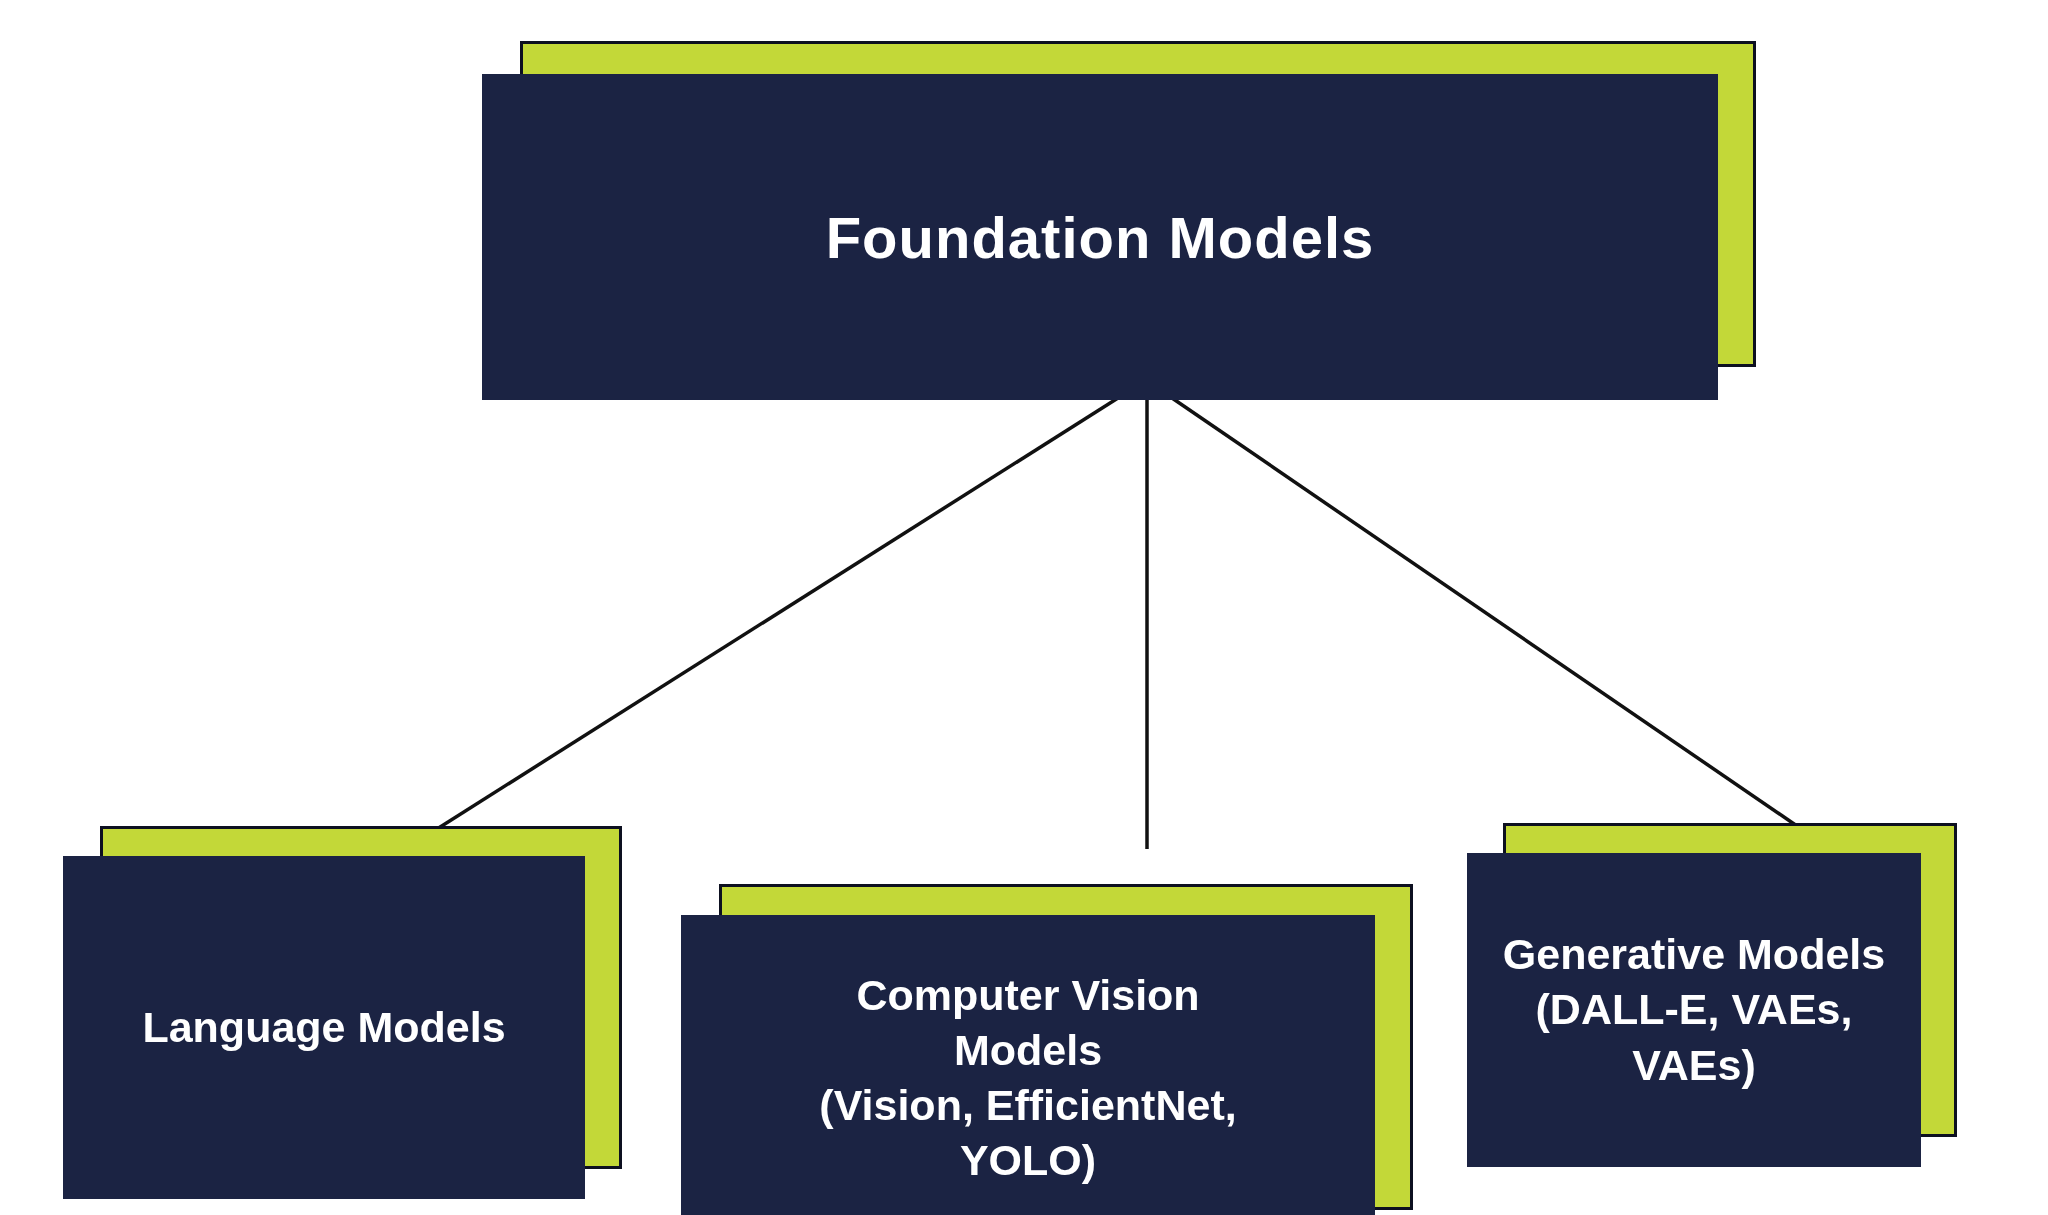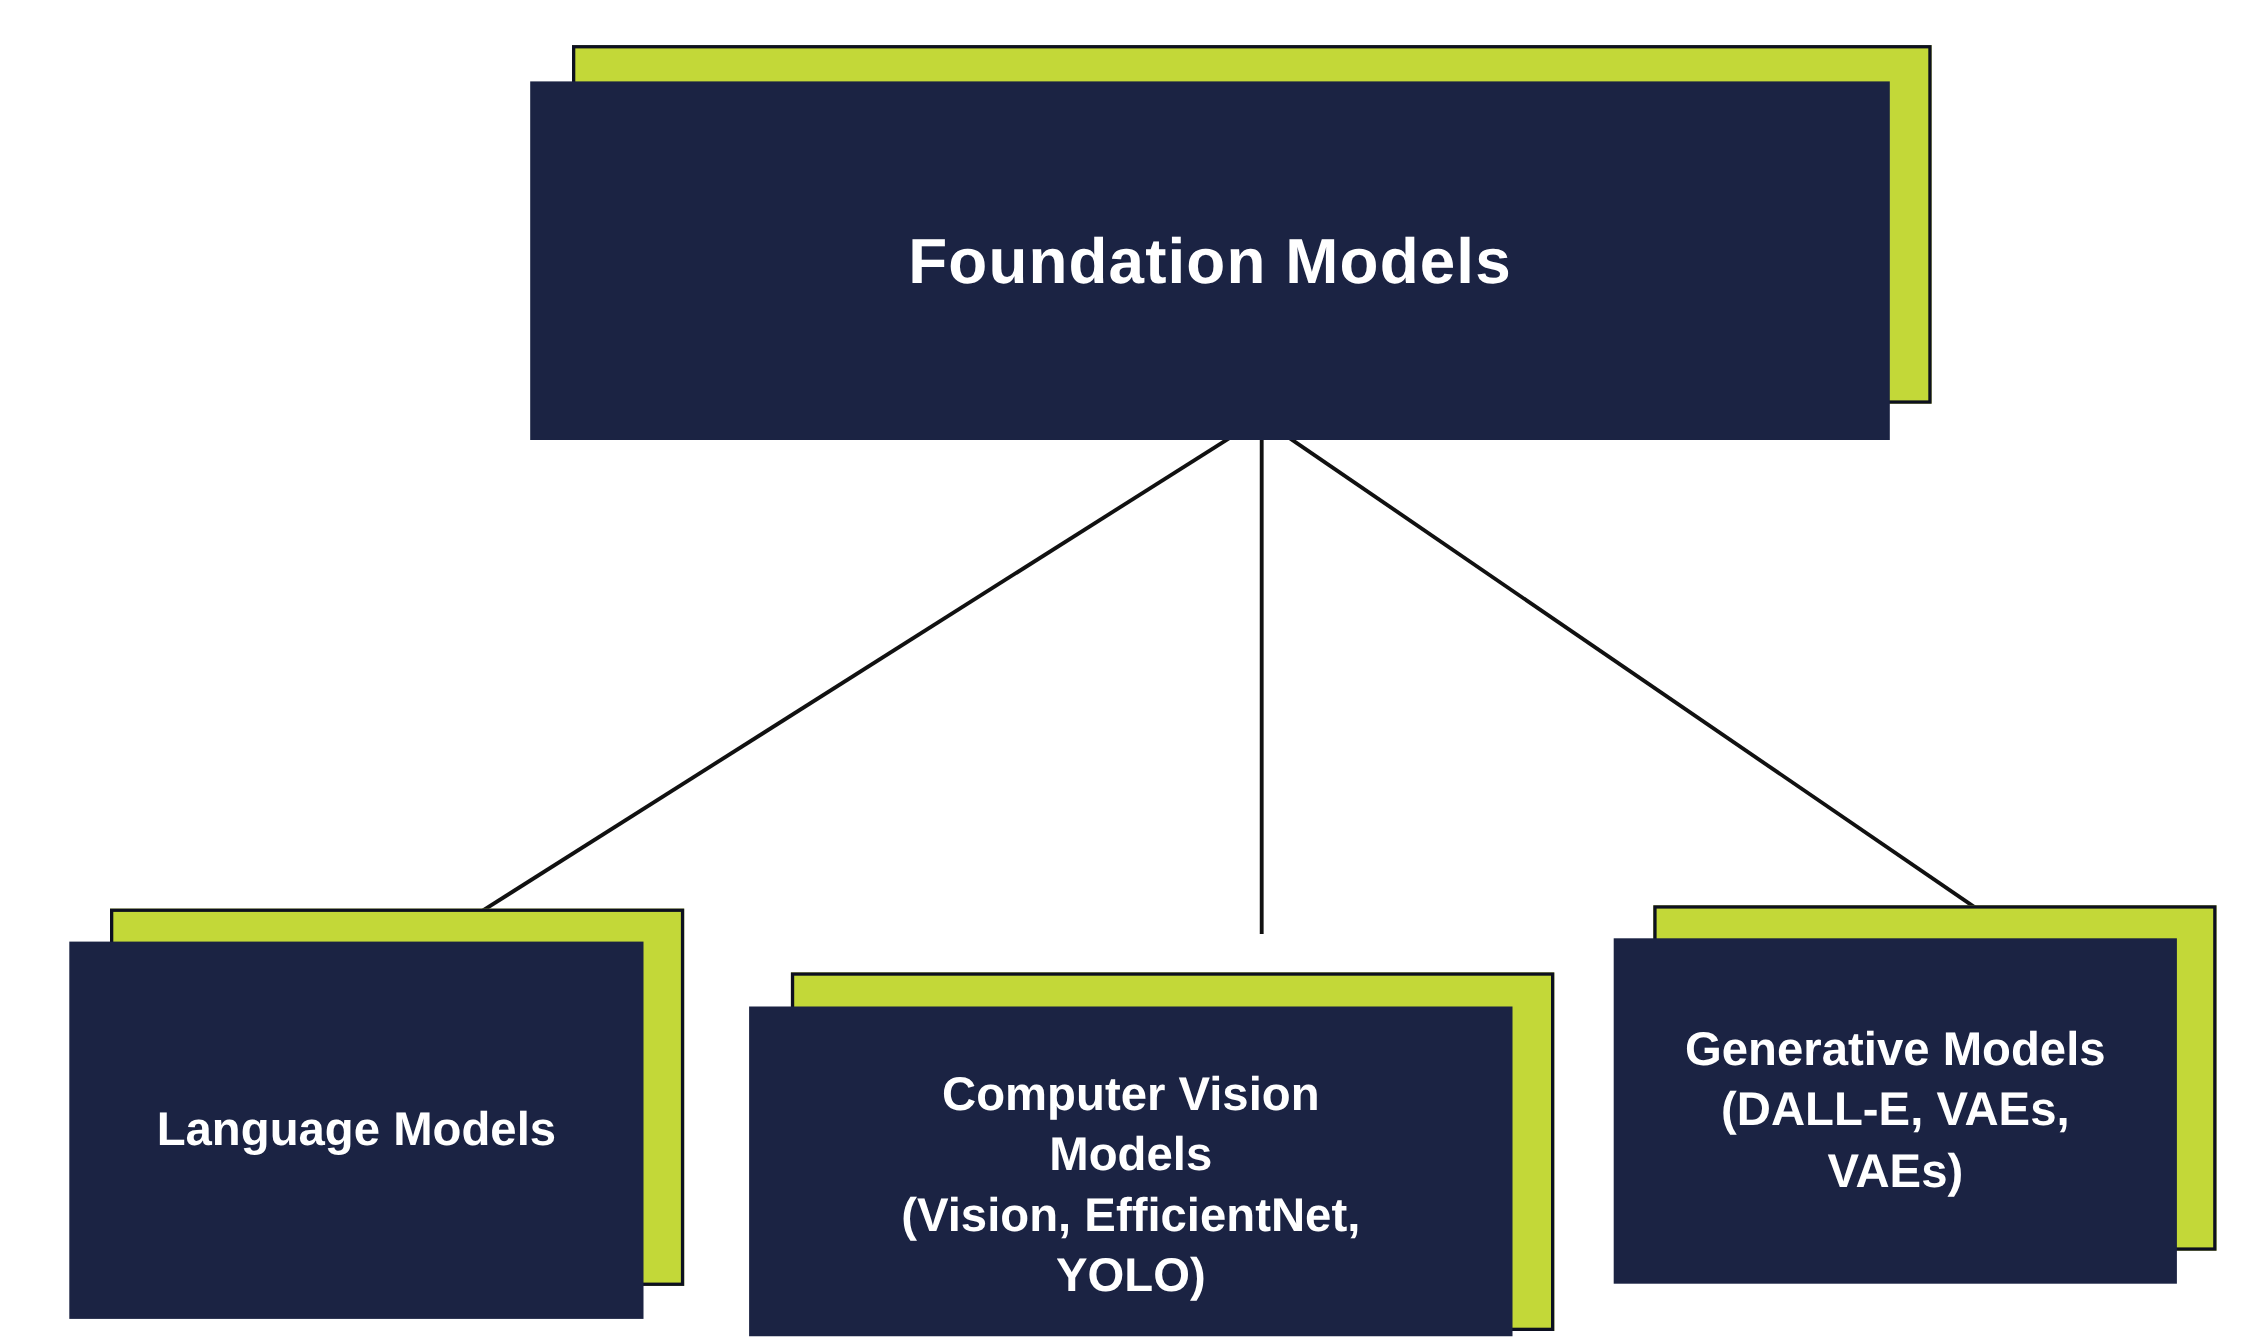--- a/index.html
+++ b/index.html
@@ -61,21 +61,21 @@
   .node.child .face .t {
     font-size: 43px;
     font-weight: 700;
     line-height: 1.28;
     white-space: nowrap;
   }
   .node.child-left   { left: 63px;   top: 856px; width: 522px; height: 343px; }
   .node.child-left   .accent { transform: translate(37px, -30px); }
   .node.child-mid    { left: 681px;  top: 915px; width: 694px; height: 326px; }
   .node.child-mid    .accent { transform: translate(38px, -31px); }
-  .node.child-right  { left: 1467px; top: 853px; width: 512px; height: 314px; padding-left: 24px; }
+  .node.child-right  { left: 1467px; top: 853px; width: 454px; height: 314px; padding-left: 24px; }
   .node.child-right  .accent { transform: translate(36px, -30px); }
 </style>
 </head>
 <body>
 
 <div class="canvas">
 
   <svg class="connectors" viewBox="0 0 2048 1215" xmlns="http://www.w3.org/2000/svg">
     <line x1="1118" y1="398" x2="437" y2="829"></line>
     <line x1="1147" y1="398" x2="1147" y2="849"></line>

